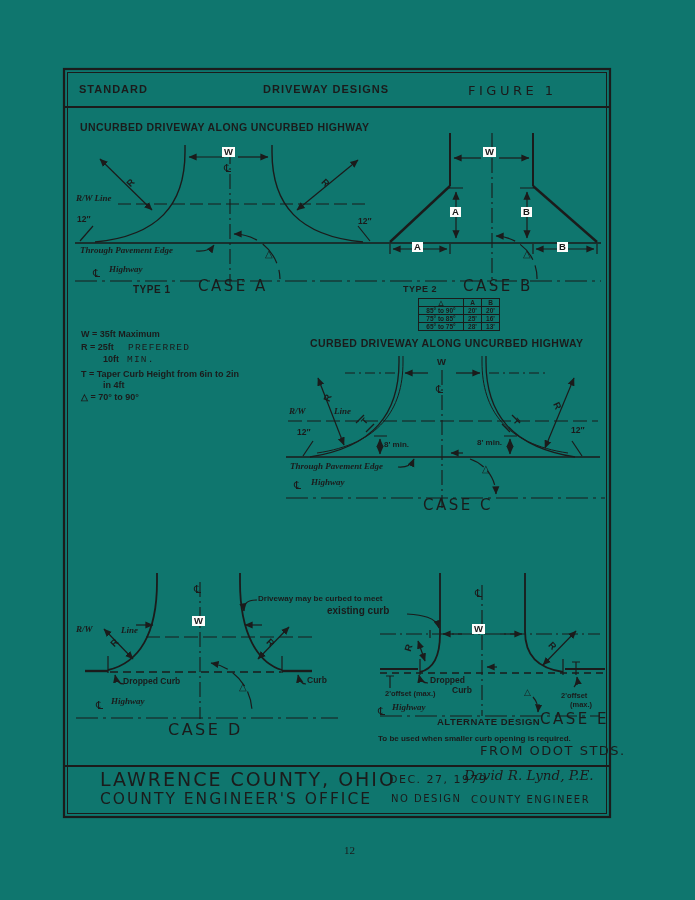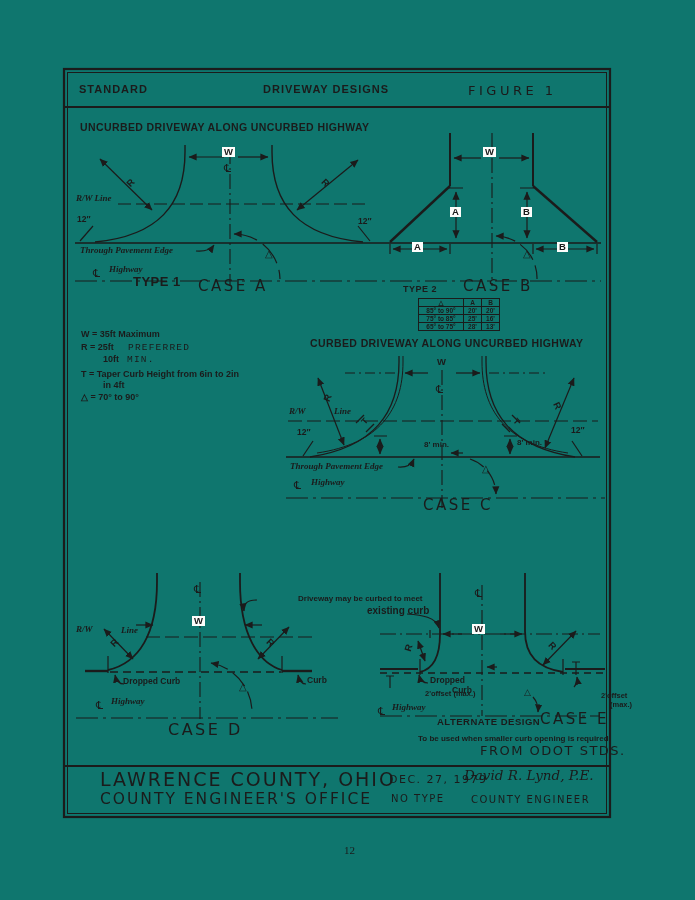--- a/index.html
+++ b/index.html
@@ -3,21 +3,21 @@
 <meta charset="utf-8">
 <style>
   html,body{margin:0;padding:0;background:#ffffff;}
   .page{position:relative;width:695px;height:900px;background:#0f766e;overflow:hidden;
         font-family:"Liberation Sans",sans-serif;color:#1b1b1b;}
   svg.lines{position:absolute;left:0;top:0;}
   .t{position:absolute;white-space:nowrap;line-height:1;color:#1b1b1b;}
   .hd{font-weight:bold;font-size:10.5px;letter-spacing:.4px;}
   .ttl{font-weight:bold;font-size:11px;letter-spacing:1px;}
   .lb{font-weight:bold;font-size:8.5px;}
-  .lbs{font-weight:bold;font-size:7.5px;padding-left:40px;}
+  .lbs{font-weight:bold;font-size:7.5px;}
   .dim{font-weight:bold;font-size:9.5px;}
   .wbg{background:#fdfdfb;padding:0 2px;}
   .hi{font-style:italic;font-weight:bold;font-size:9px;font-family:"Liberation Serif",serif;}
   .hand{font-family:"DejaVu Sans",sans-serif;font-size:15px;letter-spacing:2.5px;}
   .hand2{font-family:"DejaVu Sans",sans-serif;font-size:12px;letter-spacing:1.5px;}
   .handsm{font-family:Liberation Mono, monospace;font-size:9.5px;letter-spacing:1.2px;}
   .cl{font-family:"DejaVu Sans",sans-serif;font-size:11px;}
   .sig{font-family:"DejaVu Serif",serif;font-style:italic;font-size:13.5px;}
   .tbl{position:absolute;left:418px;top:298px;border-collapse:collapse;
        font-size:6.5px;font-weight:bold;color:#1b1b1b;}
@@ -170,21 +170,21 @@
   <span class="t dim" style="left:127px;top:178px;transform:rotate(-46deg)">R</span>
   <span class="t dim" style="left:322px;top:178px;transform:rotate(46deg)">R</span>
   <span class="t hi" style="left:76px;top:194px">R/W Line</span>
   <span class="t lb" style="left:77px;top:215px">12″</span>
   <span class="t lb" style="left:358px;top:217px">12″</span>
   <span class="t hi" style="left:80px;top:246px">Through Pavement Edge</span>
   <span class="t cl" style="left:224px;top:163px">℄</span>
   <span class="t" style="left:265px;top:249px;font-size:10px">△</span>
   <span class="t cl" style="left:93px;top:268px">℄</span>
   <span class="t hi" style="left:109px;top:265px">Highway</span>
-  <span class="t lb" style="left:133px;top:275px;font-size:13px;letter-spacing:.5px">TYPE 1</span>
+  <span class="t lb" style="left:133px;top:285px;font-size:10px;letter-spacing:.5px">TYPE 1</span>
   <span class="t hand" style="left:198px;top:279px">CASE A</span>
 
   <span class="t dim wbg" style="left:483px;top:147px">W</span>
   <span class="t dim wbg" style="left:450px;top:207px">A</span>
   <span class="t dim wbg" style="left:521px;top:207px">B</span>
   <span class="t dim wbg" style="left:412px;top:242px">A</span>
   <span class="t dim wbg" style="left:557px;top:242px">B</span>
   <span class="t" style="left:523px;top:249px;font-size:10px">△</span>
   <span class="t lb" style="left:403px;top:285px;font-size:9px;letter-spacing:.5px">TYPE 2</span>
   <span class="t hand" style="left:463px;top:279px">CASE B</span>
@@ -272,19 +272,19 @@
   <span class="t hi" style="left:392px;top:703px">Highway</span>
   <span class="t" style="left:524px;top:688px;font-size:9px">△</span>
   <span class="t lb" style="left:437px;top:717px;font-size:9.5px;letter-spacing:.5px">ALTERNATE DESIGN</span>
   <span class="t hand" style="left:540px;top:712px">CASE E</span>
   <span class="t lbs" style="left:378px;top:735px;font-size:8px">To be used when smaller curb opening is required.</span>
   <span class="t hand2" style="left:480px;top:744px;font-size:13px">FROM ODOT STDS.</span>
 
   <span class="t hand" style="left:100px;top:770px;font-size:19px;letter-spacing:2px">LAWRENCE COUNTY, OHIO</span>
   <span class="t hand" style="left:100px;top:792px;font-size:15.5px;letter-spacing:2px">COUNTY ENGINEER'S OFFICE</span>
   <span class="t hand2" style="left:389px;top:774px;font-size:11px">DEC. 27, 1979</span>
-  <span class="t hand2" style="left:391px;top:794px;font-size:10px">NO TYPE</span>
+  <span class="t hand2" style="left:391px;top:794px;font-size:10px">NO DESIGN</span>
   <span class="t sig" style="left:464px;top:769px">David R. Lynd, P.E.</span>
   <span class="t hand2" style="left:471px;top:795px;font-size:10px">COUNTY ENGINEER</span>
 
   <span class="t" style="left:344px;top:845px;font-size:11px;font-family:'Liberation Serif',serif">12</span>
 
 </div>
 
 </body></html>

